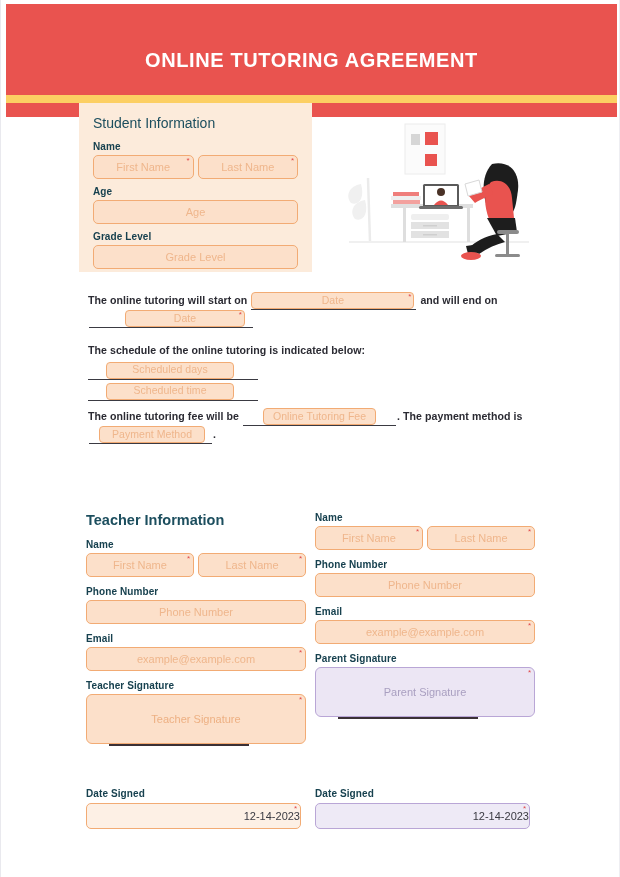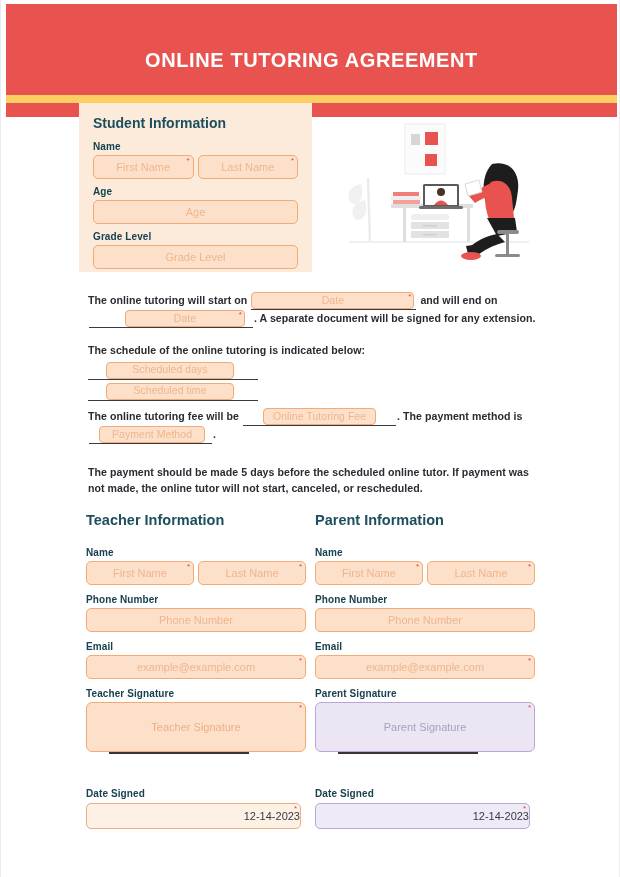--- a/index.html
+++ b/index.html
@@ -49,21 +49,21 @@
   .student-panel {
     position: absolute;
     left: 78px; top: 103px;
     width: 233px; height: 169px;
     background: #fcebdb;
     padding: 12px 14px 0 14px;
   }
   .panel-title {
     color: #1c4e5e;
     font-size: 14px;
-    font-weight: bold;
+    font-weight: normal;
     margin-bottom: 10px;
   }
 
   .field-label {
     color: #17414f;
     font-size: 10px;
     font-weight: bold;
     margin-bottom: 3px;
     letter-spacing: 0.1px;
   }
@@ -152,21 +152,21 @@
   }
 
   
   .col { position: absolute; width: 220px; }
   .col-left  { left: 85px;  top: 512px; }
   .col-right { left: 314px; top: 512px; }
   .col-title {
     color: #1c4e5e;
     font-size: 14.5px;
     font-weight: bold;
-    margin-bottom: 19px;
+    margin-bottom: 11px;
   }
   .fgroup { margin-bottom: 9px; }
   .fgroup .ibox { height: 24px; }
 
   .sig-box {
     position: relative;
     height: 50px;
     border-radius: 6px;
     display: flex;
     align-items: center;
@@ -301,21 +301,21 @@
         <span>Date</span>
         <span class="req">*</span>
       </span>
     </span>
     <span>and will end on</span><br>
     <span class="inline-wrap" style="width:164px;">
       <span class="inline-pill" style="width:120px; margin-left:36px;">
         <span>Date</span>
         <span class="req">*</span>
       </span>
-    </span><span>. A separate document will be signed for any extension.</span>
+    </span>
   </div>
 
   <div class="para p2">
     <div>The schedule of the online tutoring is indicated below:</div>
     <div class="sched-line">
       <span class="inline-pill">
         <span>Scheduled days</span>
       </span>
     </div>
     <div class="sched-line">
@@ -332,21 +332,20 @@
         <span>Online Tutoring Fee</span>
       </span>
     </span><span>. The payment method is</span>
     <span class="inline-wrap" style="width:123px;">
       <span class="inline-pill" style="width:106px; margin-left:10px;">
         <span>Payment Method</span>
       </span>
     </span><span>.</span>
   </div>
 
-  <div class="para p4">The payment should be made 5 days before the scheduled online tutor. If payment was not made, the online tutor will not start, canceled, or rescheduled.</div>
 
   <div class="col col-left">
     <div class="col-title">Teacher Information</div>
 
     <div class="fgroup">
       <div class="field-label">Name</div>
       <div class="row2" style="margin-bottom:0;">
         <div class="ibox">
           <span>First Name</span>
           <span class="req">*</span>
@@ -377,21 +376,20 @@
       <div class="field-label">Teacher Signature</div>
       <div class="sig-box peach">
         <span>Teacher Signature</span>
         <span class="req">*</span>
         <span class="sig-underline"></span>
       </div>
     </div>
   </div>
 
   <div class="col col-right">
-    <div class="col-title">Parent Information</div>
 
     <div class="fgroup">
       <div class="field-label">Name</div>
       <div class="row2" style="margin-bottom:0;">
         <div class="ibox">
           <span>First Name</span>
           <span class="req">*</span>
         </div>
         <div class="ibox">
           <span>Last Name</span>

